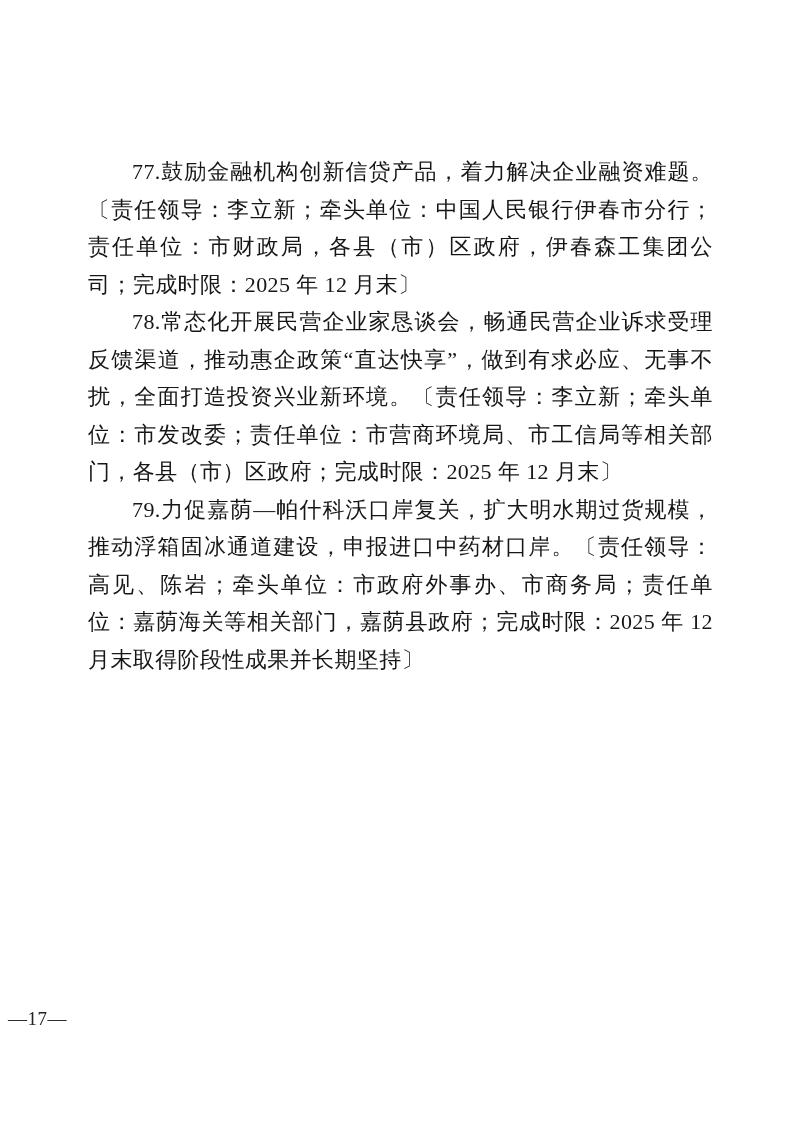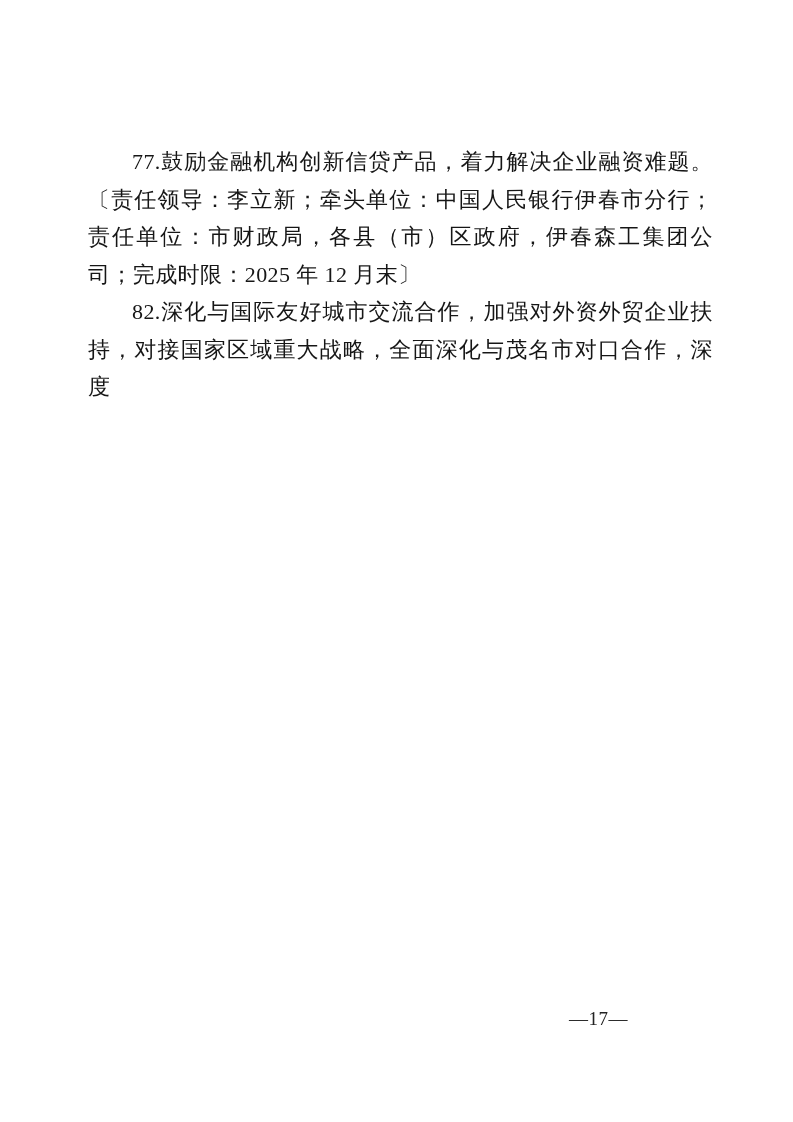--- a/index.html
+++ b/index.html
@@ -12,47 +12,48 @@
   .page {
     position: relative;
     width: 793px;
     height: 1122px;
     background: #ffffff;
     overflow: hidden;
   }
   .doc-body {
     position: absolute;
     left: 88px;
-    top: 143px;
+    top: 153px;
     width: 625px;
     color: #161616;
     font-size: 22px;
     line-height: 37.5px;
     text-align: justify;
     text-justify: inter-ideograph;
     letter-spacing: 0.4px;
   }
   .doc-body p {
     text-indent: 2em;
     margin: 0;
   }
   .page-footer {
     position: absolute;
-    left: 0;
+    left: 8px;
     top: 1006px;
     width: 628px;
-    text-align: right;
+    text-align: left;
     color: #222222;
     font-size: 19px;
     line-height: 26px;
     letter-spacing: 0.5px;
   }
 </style>
 </head>
 <body>
 
 <div class="page">
   <div class="doc-body">
     <p>77.鼓励金融机构创新信贷产品，着力解决企业融资难题。〔责任领导：李立新；牵头单位：中国人民银行伊春市分行；责任单位：市财政局，各县（市）区政府，伊春森工集团公司；完成时限：2025 年 12 月末〕</p>
-    <p>82.深化与国际友好城市交流合作，加强对外资外贸企业扶持，对接国家区域重大战略，全面深化与茂名市对口合作，深度</p>
+    <p>78.常态化开展民营企业家恳谈会，畅通民营企业诉求受理反馈渠道，推动惠企政策“直达快享”，做到有求必应、无事不扰，全面打造投资兴业新环境。〔责任领导：李立新；牵头单位：市发改委；责任单位：市营商环境局、市工信局等相关部门，各县（市）区政府；完成时限：2025 年 12 月末〕</p>
+    <p>79.力促嘉荫—帕什科沃口岸复关，扩大明水期过货规模，推动浮箱固冰通道建设，申报进口中药材口岸。〔责任领导：高见、陈岩；牵头单位：市政府外事办、市商务局；责任单位：嘉荫海关等相关部门，嘉荫县政府；完成时限：2025 年 12 月末取得阶段性成果并长期坚持〕</p>
   </div>
   <div class="page-footer">—17—</div>
 </div>
 
 </body></html>

